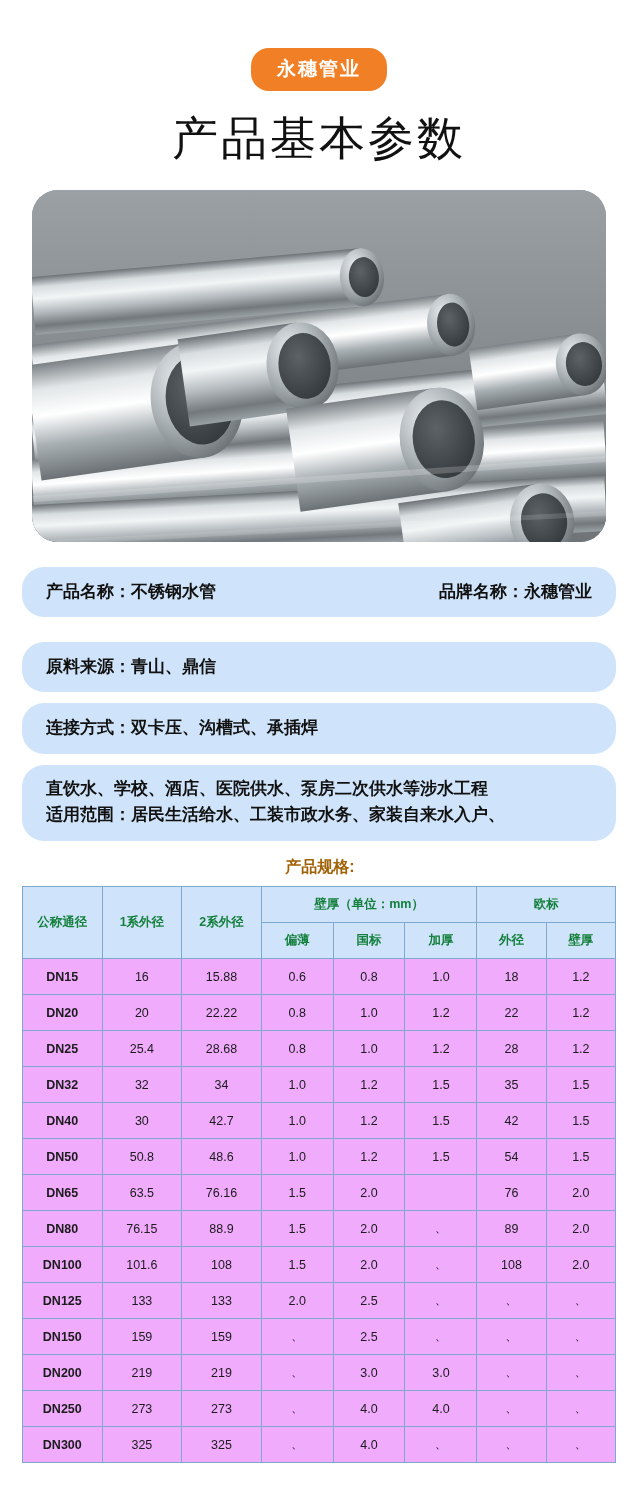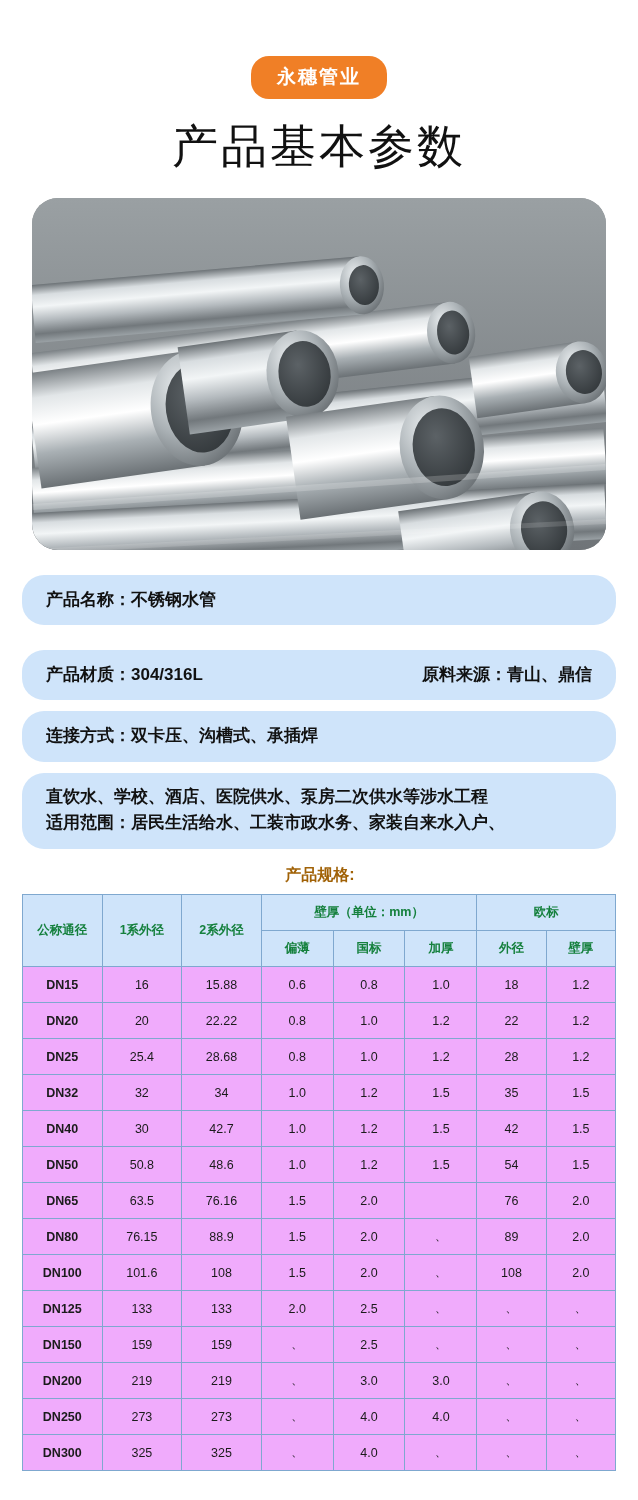--- a/index.html
+++ b/index.html
@@ -9,21 +9,21 @@
     height: 1500px;
     background: #ffffff;
     font-family: "Liberation Sans", "DejaVu Sans", sans-serif;
     color: #1a1a1a;
     overflow: hidden;
   }
   .page {
     width: 638px;
     height: 1500px;
     position: relative;
-    padding: 16px 22px;
+    padding: 8px 22px;
   }
 
   
   .brand-wrap {
     text-align: center;
     padding-top: 40px;
   }
   .brand-badge {
     display: inline-block;
     background: #f07f26;
@@ -207,23 +207,23 @@
       </g>
 
       <rect x="0" y="286" width="574" height="6" fill="#ffffff" opacity="0.20" transform="rotate(-4 287 289)"></rect>
       <rect x="0" y="336" width="574" height="5" fill="#ffffff" opacity="0.14" transform="rotate(-3 287 338)"></rect>
     </svg>
   </div>
 
   <div class="info-list">
     <div class="info-row two-col">
       <span class="cell-left">产品名称：不锈钢水管</span>
+      <span class="cell-right">品牌名称：永穗管业</span>
     </div>
     <div class="info-row two-col">
-      <span class="cell-left">产品材质：304/316L</span>
       <span class="cell-right">原料来源：青山、鼎信</span>
     </div>
     <div class="info-row">
       <span>连接方式：双卡压、沟槽式、承插焊</span>
     </div>
     <div class="info-row multiline">
       <span class="line">直饮水、学校、酒店、医院供水、泵房二次供水等涉水工程</span>
       <span class="line">适用范围：居民生活给水、工装市政水务、家装自来水入户、</span>
     </div>
   </div>

